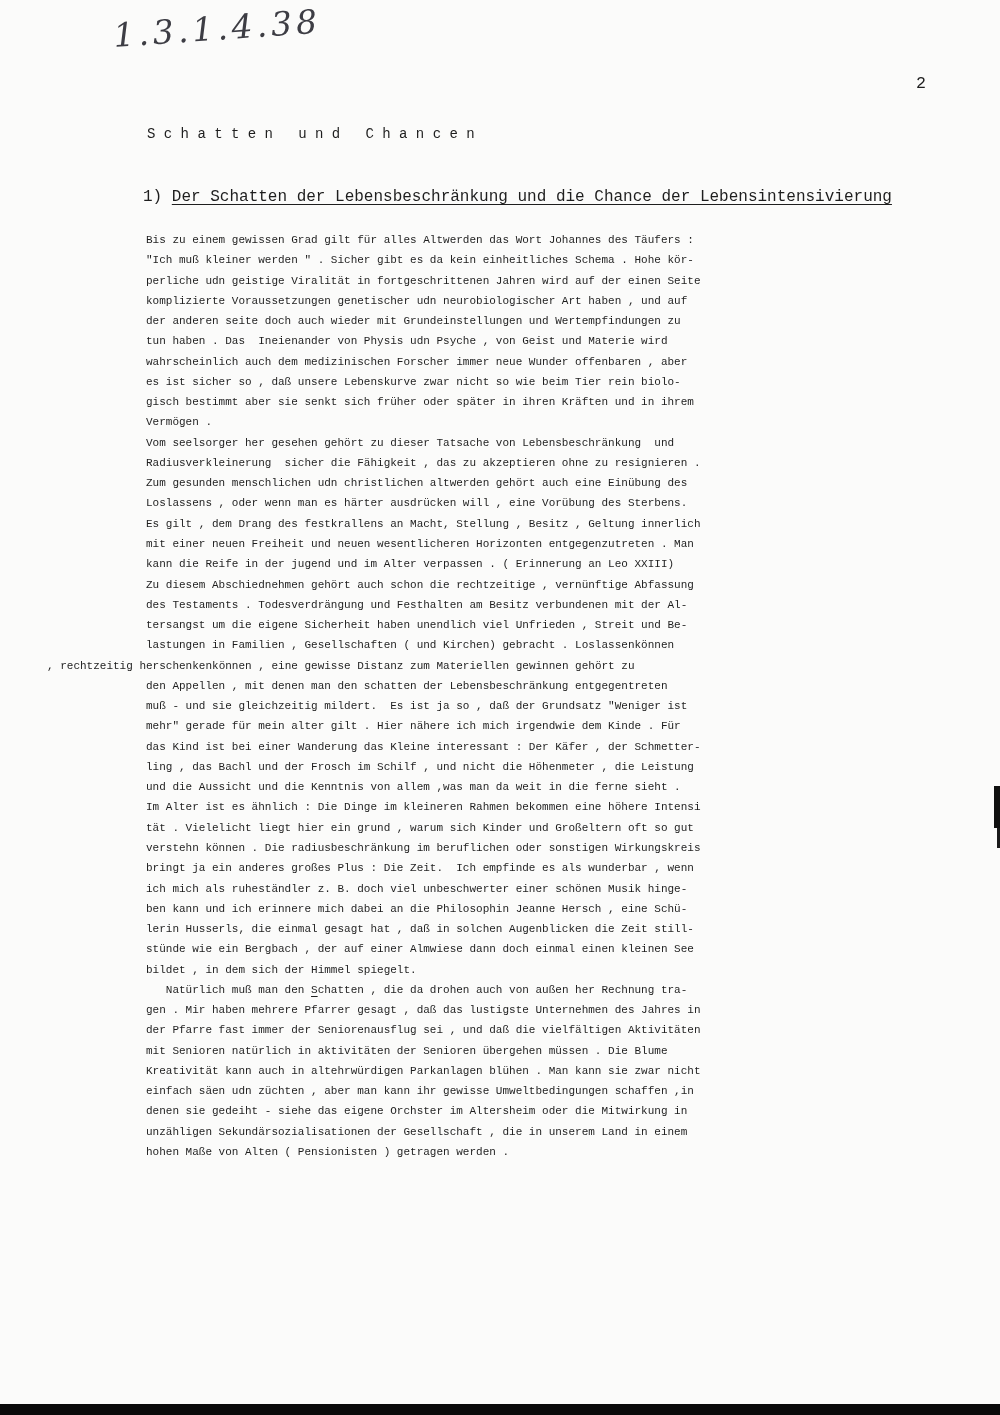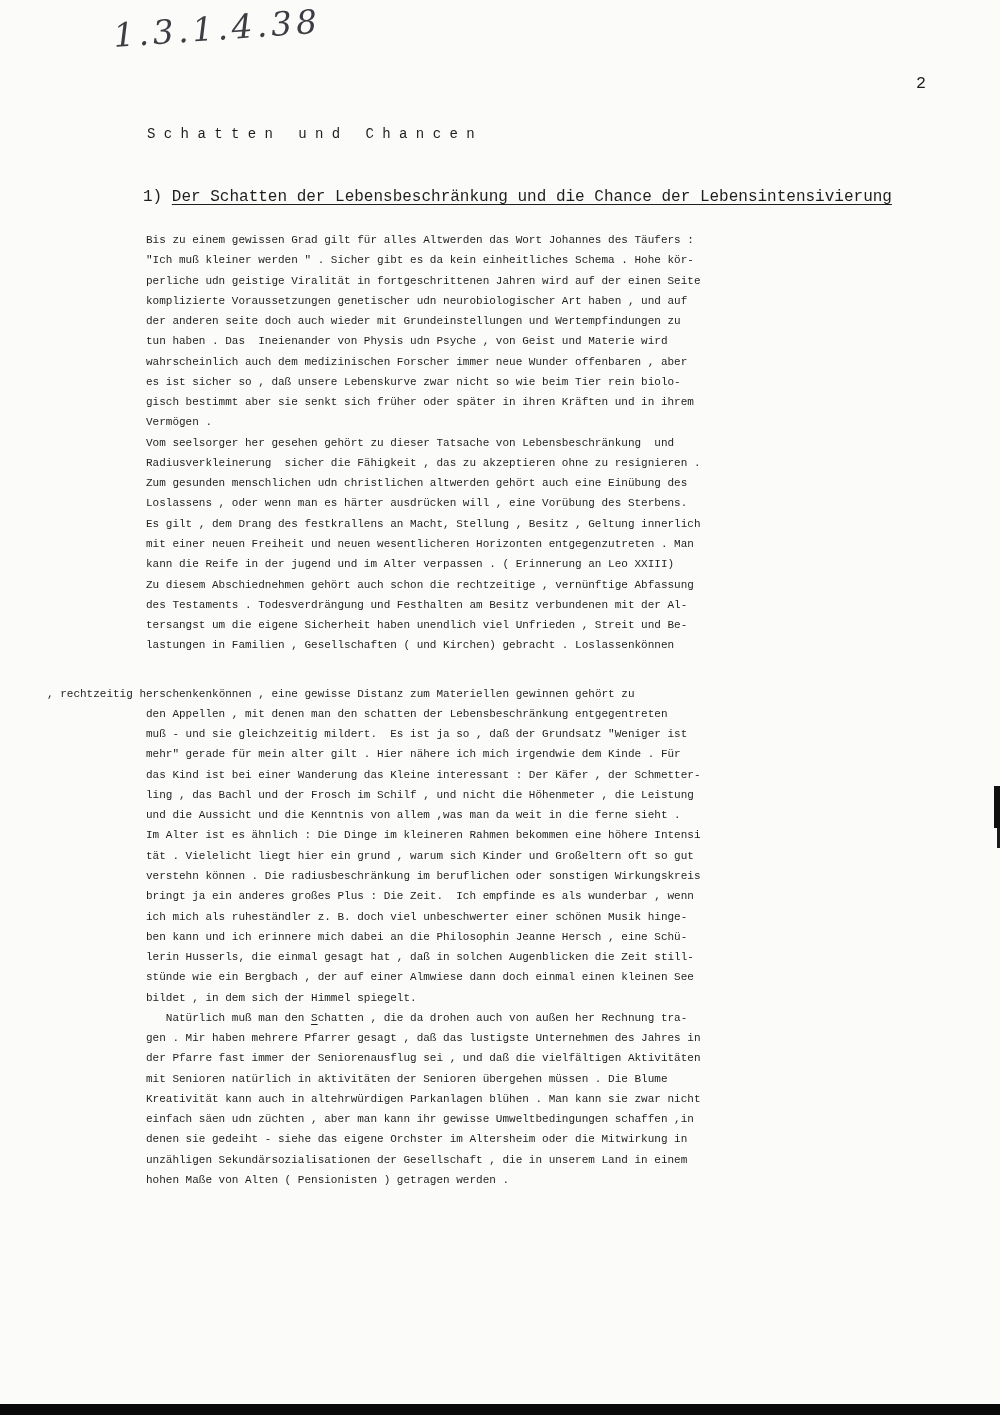--- a/index.html
+++ b/index.html
@@ -38,21 +38,21 @@
   .heading .hu{
     text-decoration:underline;
     text-underline-offset:3px;
   }
   .body{
     position:absolute;left:146px;top:230px;
     font-size:11px;line-height:20.27px;
     white-space:pre;
   }
   .body .line{white-space:pre;}
-  .body .outdent{margin-left:-99px;margin-top:28px;}
+  .body .outdent{margin-left:-99px;}
   .body .u{
     text-decoration:underline;
     text-underline-offset:3px;
   }
   .scan-mark-right-a{
     position:absolute;left:994px;top:786px;width:6px;height:42px;
     background:#101010;
   }
   .scan-mark-right-b{
     position:absolute;left:997px;top:828px;width:3px;height:20px;

